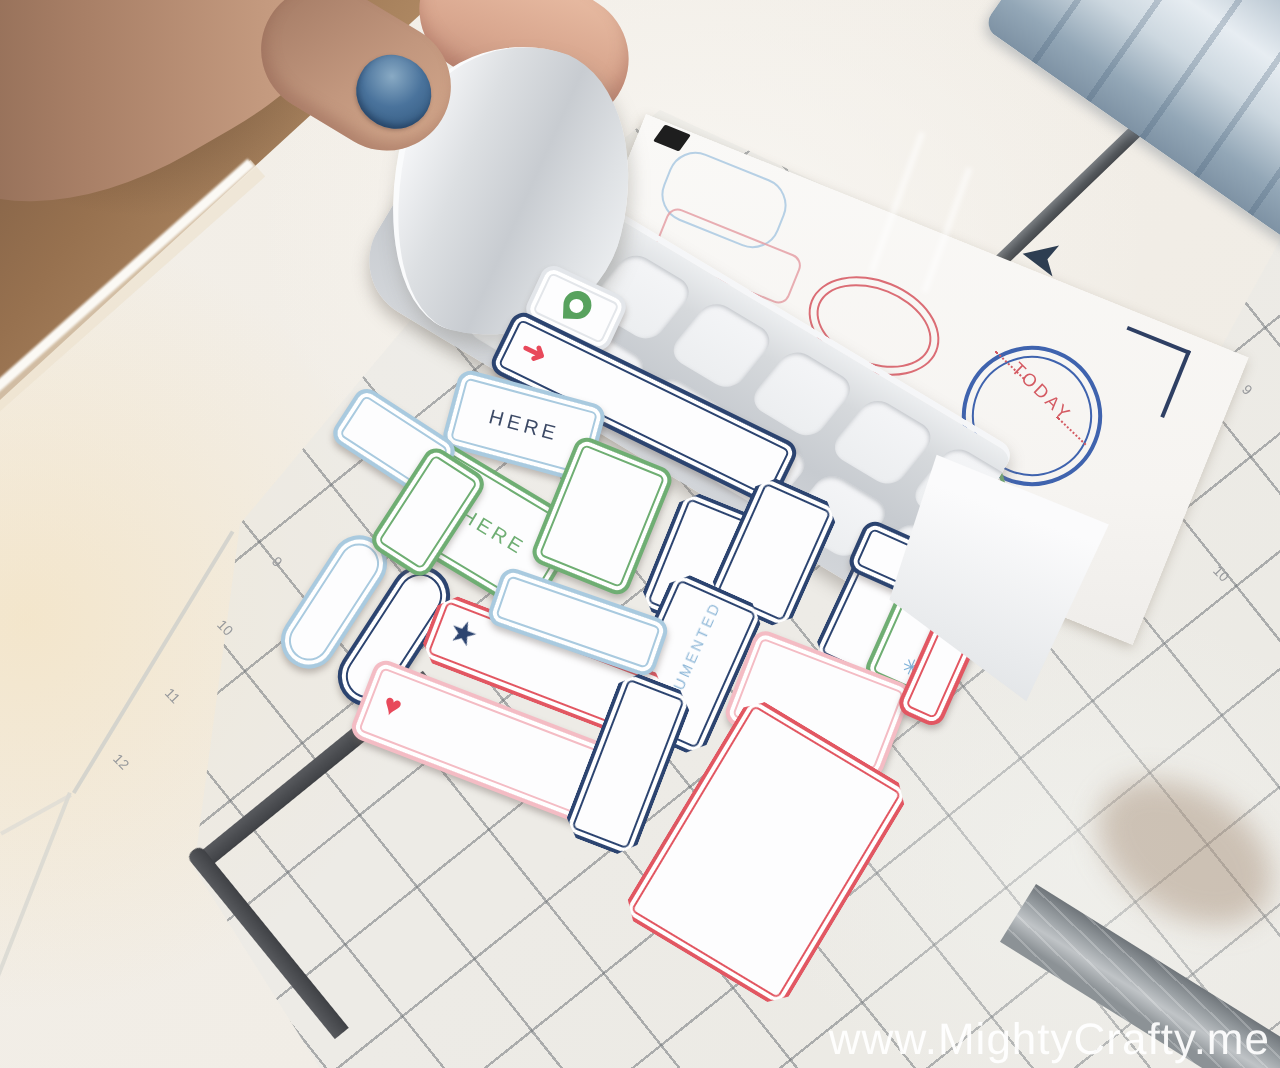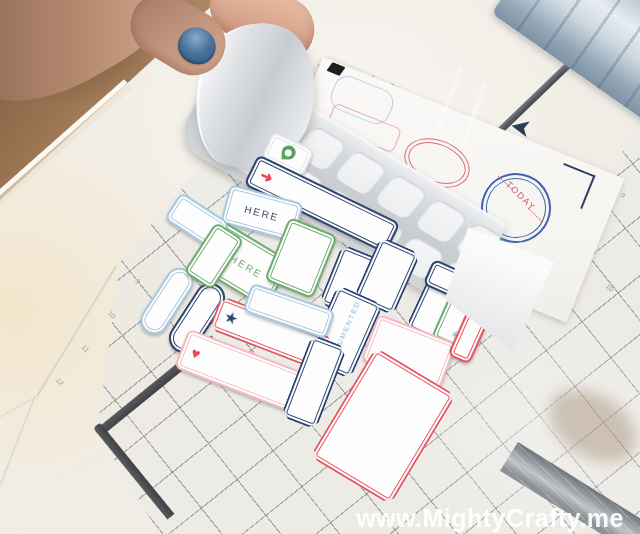--- a/index.html
+++ b/index.html
@@ -204,15 +204,15 @@
     box-shadow:inset -4px -5px 8px rgba(160,100,85,.45);"></div>
   <div style="left:128px;top:2px;width:100px;height:64px;
     transform:rotate(31deg);border-radius:40px;z-index:9;
     background:linear-gradient(115deg,#a37a64 0%,#c2977e 55%,#d4a88c 100%);
     box-shadow:inset 0 -5px 7px rgba(140,90,75,.4);"></div>
   <div style="left:178px;top:28px;width:38px;height:36px;
     transform:rotate(28deg);border-radius:48% 52% 50% 50%;z-index:10;
     background:radial-gradient(circle at 38% 32%,#89aac4 0%,#4a739c 45%,#2e5479 100%);
     box-shadow:inset 0 -2px 3px rgba(20,40,70,.5),0 1px 2px rgba(100,70,60,.4);"></div>
 
-  <div style="right:16px;bottom:1px;font-size:25px;font-weight:700;color:rgba(255,255,255,.93);
+  <div style="right:5px;bottom:1px;font-size:22px;font-weight:400;color:rgba(255,255,255,.93);
     letter-spacing:.5px;z-index:11;">www.MightyCrafty.me</div>
 </div>
 
 </body></html>

